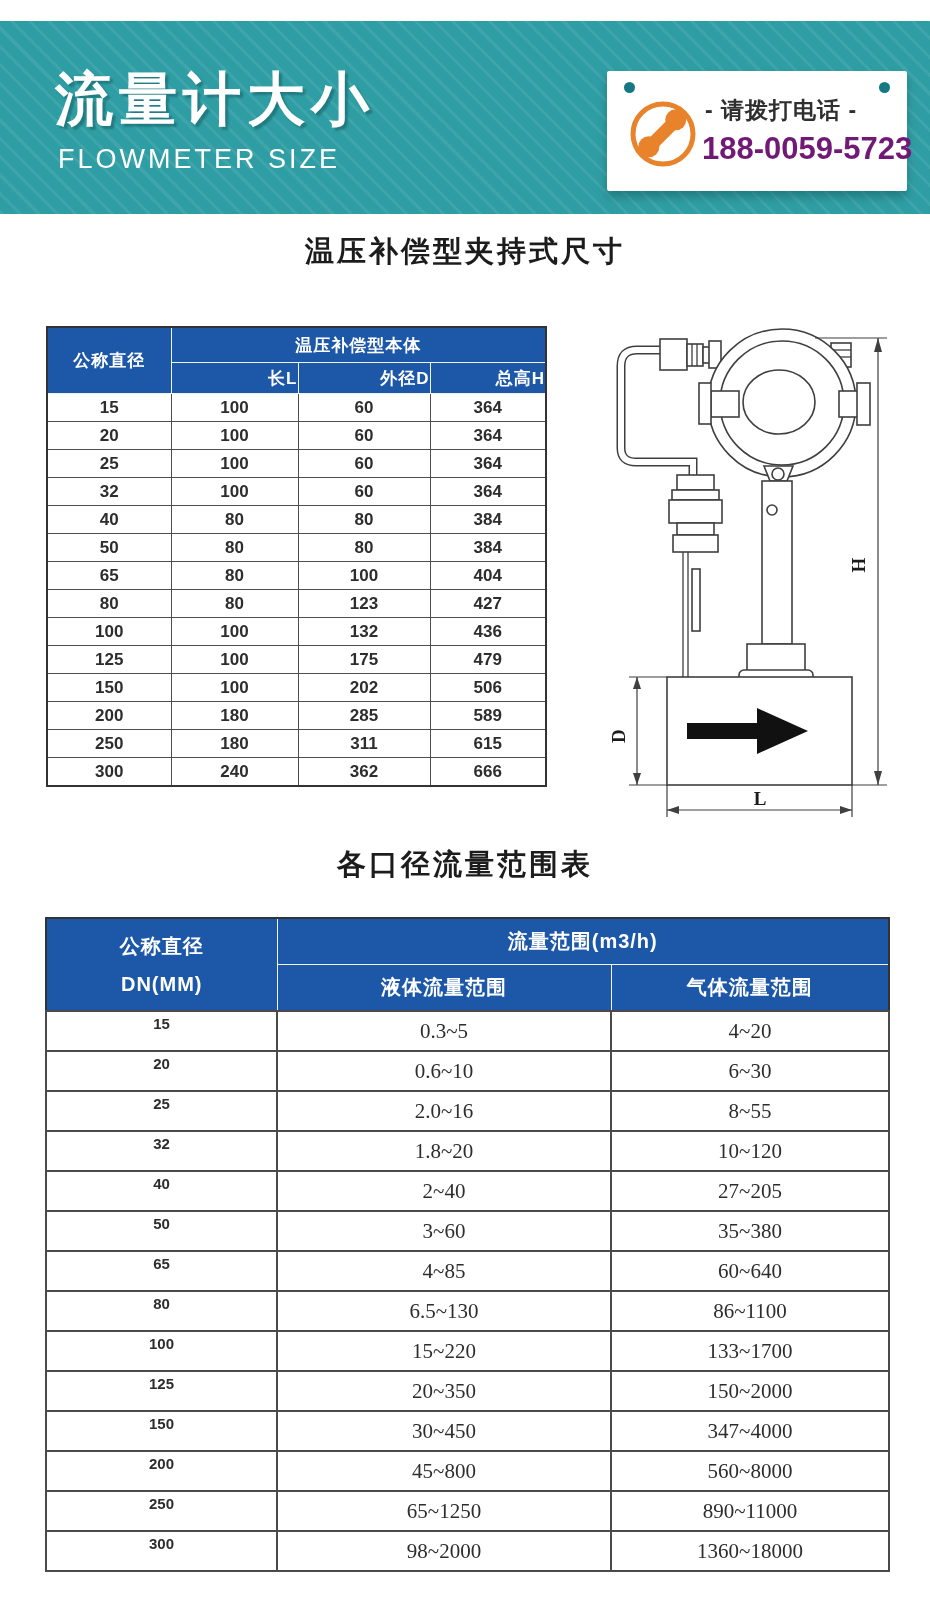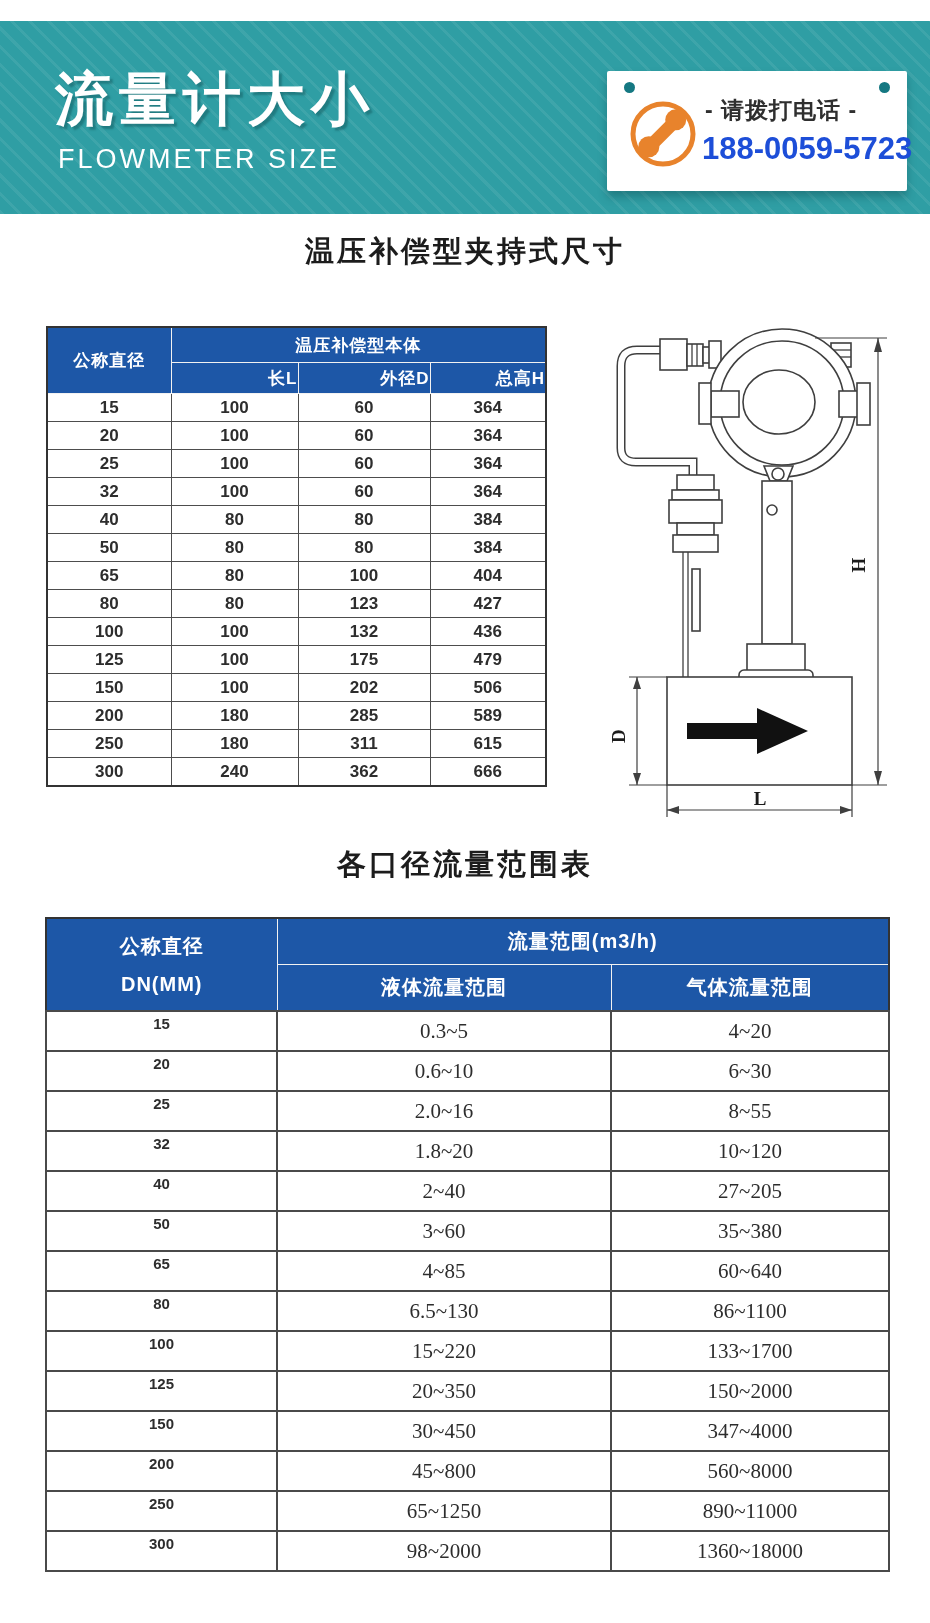--- a/index.html
+++ b/index.html
@@ -14,21 +14,21 @@
     letter-spacing:6px;text-shadow:3px 3px 2px rgba(20,95,100,.55);}
   .banner-subtitle{position:absolute;left:58px;top:123px;font-size:27px;color:#ffffff;letter-spacing:3px;}
 
   .phone-card{position:absolute;left:607px;top:50px;width:300px;height:120px;background:#ffffff;
     border-radius:2px;box-shadow:0 6px 8px rgba(10,60,65,.35);}
   .pin-dot{position:absolute;top:11px;width:11px;height:11px;border-radius:50%;background:#157882;}
   .pin-dot.left{left:17px;} .pin-dot.right{right:17px;}
   .phone-icon{position:absolute;left:20px;top:27px;}
   .phone-label{position:absolute;left:98px;top:24px;width:200px;font-size:23px;font-weight:600;color:#2f2f2f;
     letter-spacing:1px;white-space:nowrap;}
-  .phone-number{position:absolute;left:95px;top:60px;width:210px;font-size:31px;font-weight:600;color:#1d4ed8;
+  .phone-number{position:absolute;left:95px;top:60px;width:210px;font-size:31px;font-weight:600;color:#701a75;
     white-space:nowrap;}
 
   
   .sec-title{position:absolute;left:0;width:930px;text-align:center;font-size:29px;font-weight:800;
     color:#1c1c1c;letter-spacing:3px;}
   .sec1-title{top:232px;} .sec2-title{top:845px;}
 
   
   table{border-collapse:collapse;table-layout:fixed;position:absolute;background:#ffffff;}
   th{background:#1D57A7;color:#ffffff;font-weight:700;text-align:center;padding:0;}

